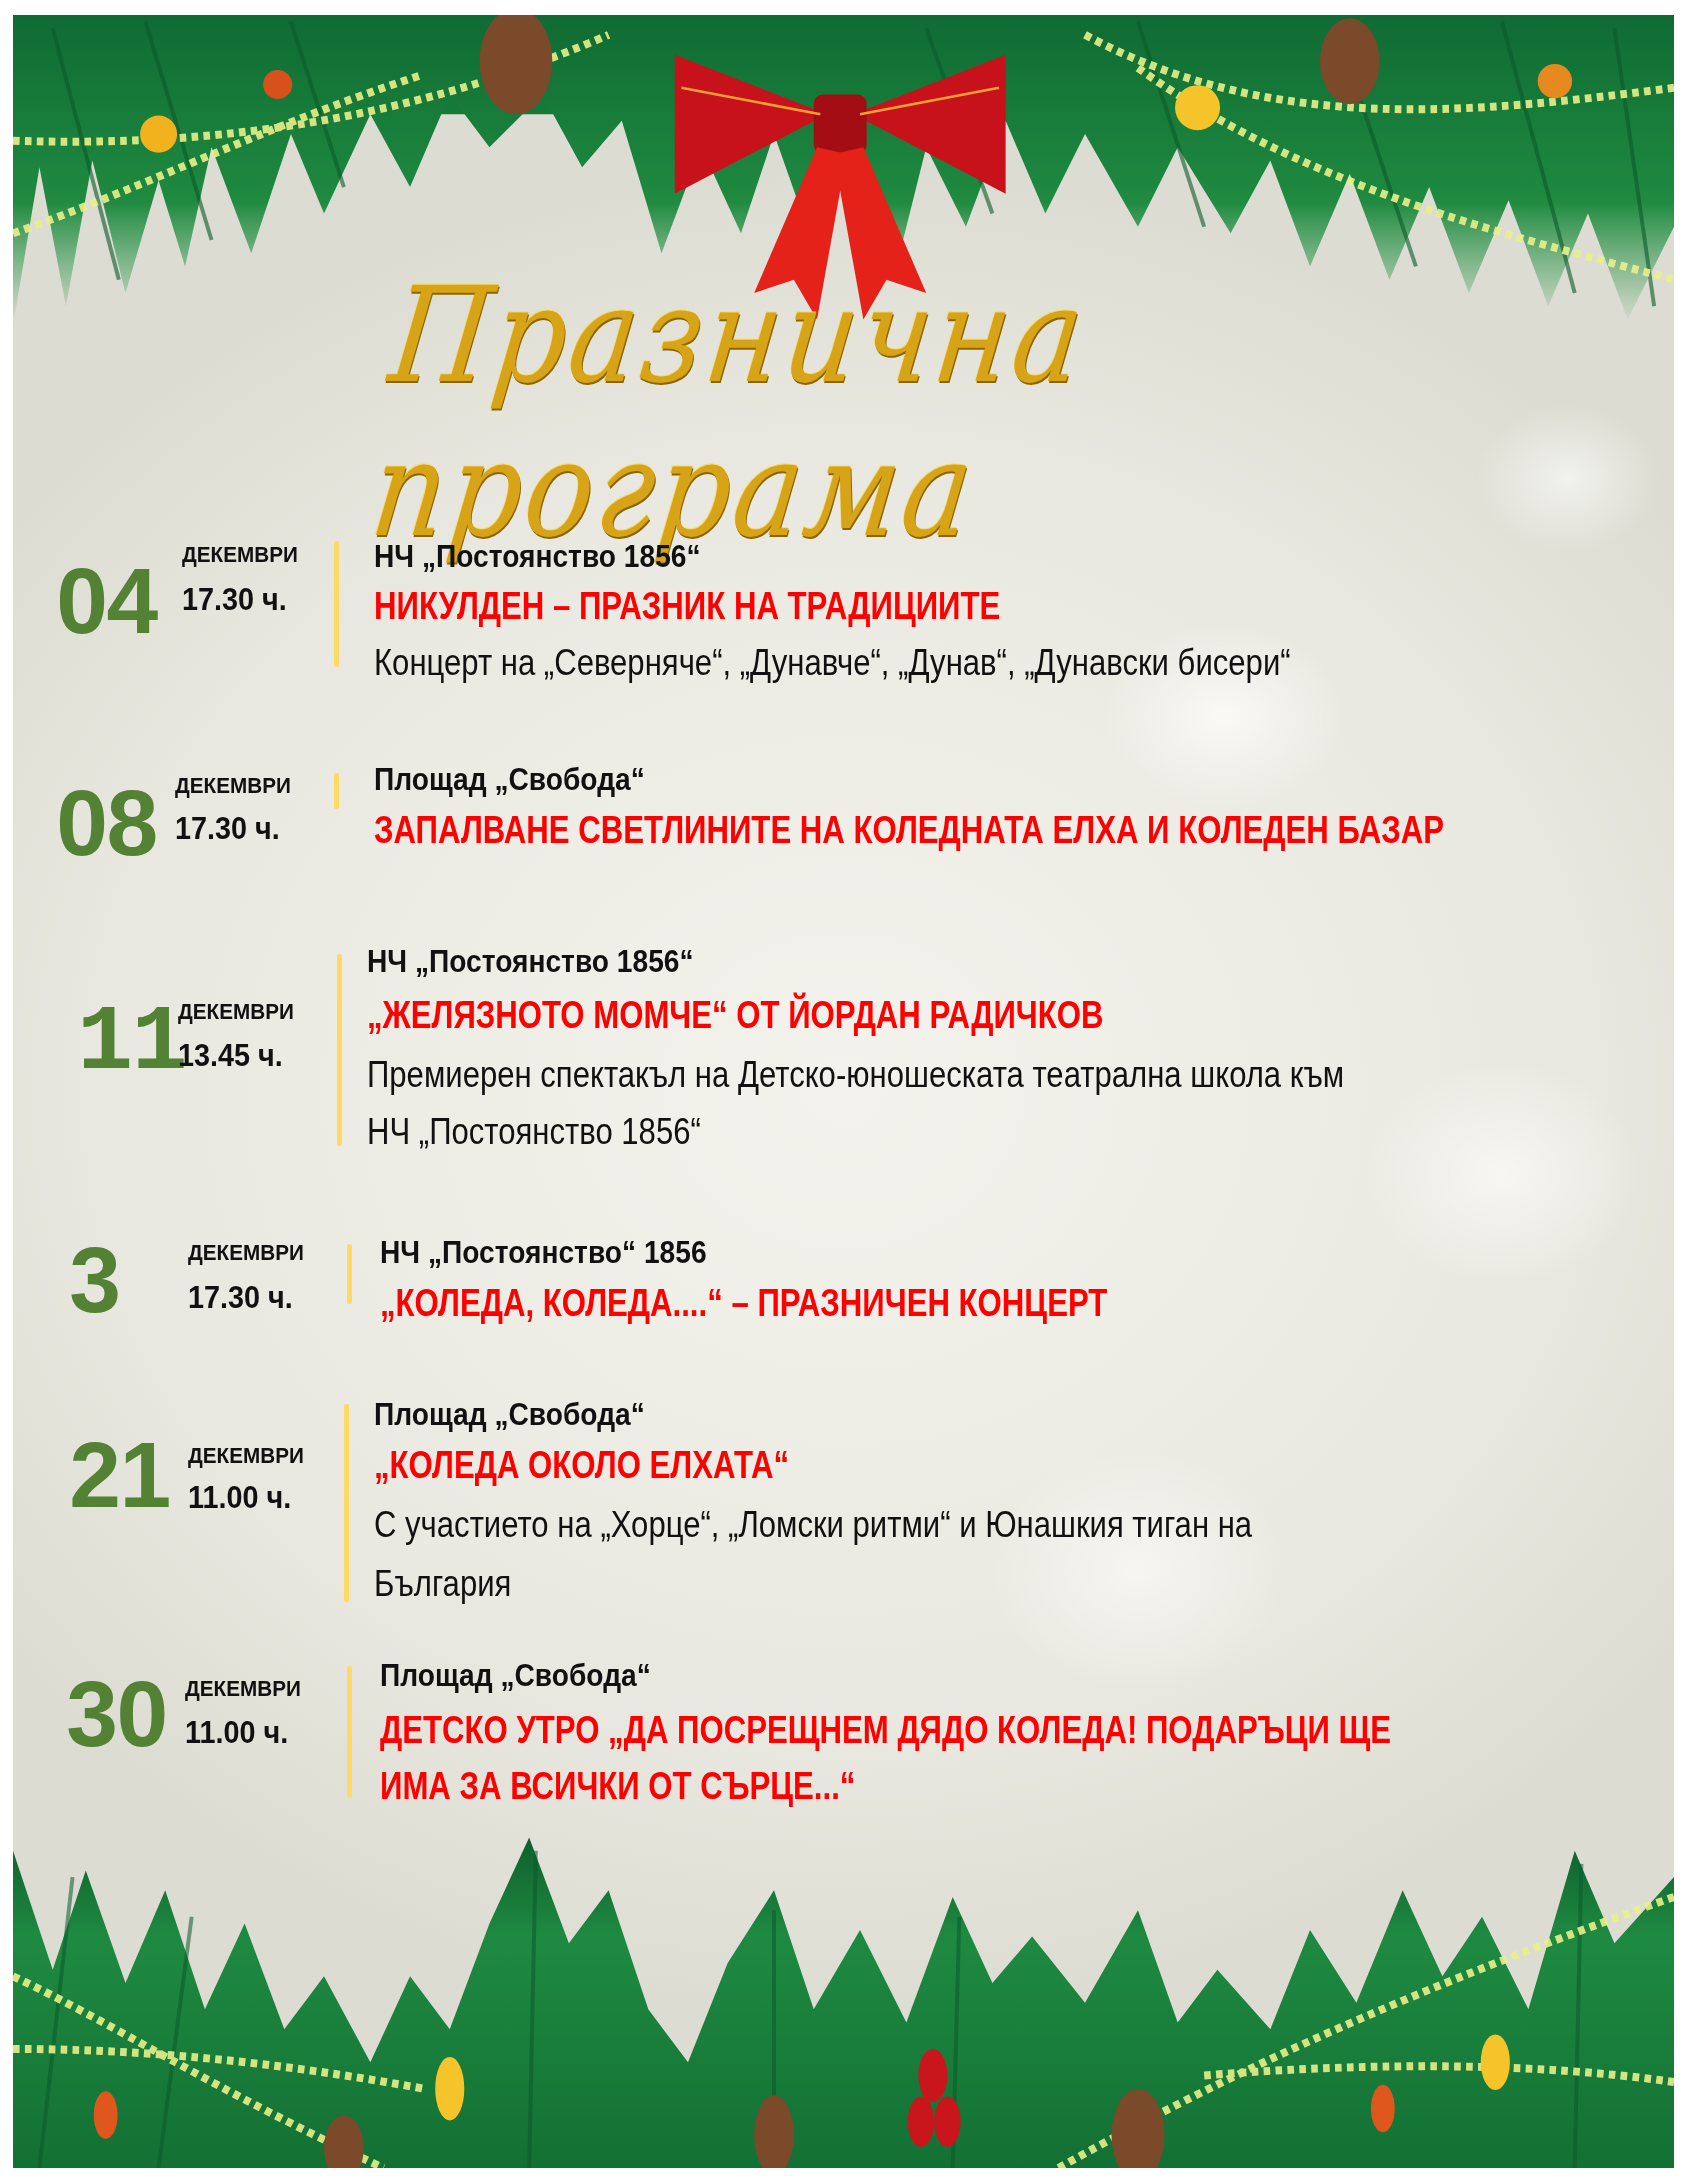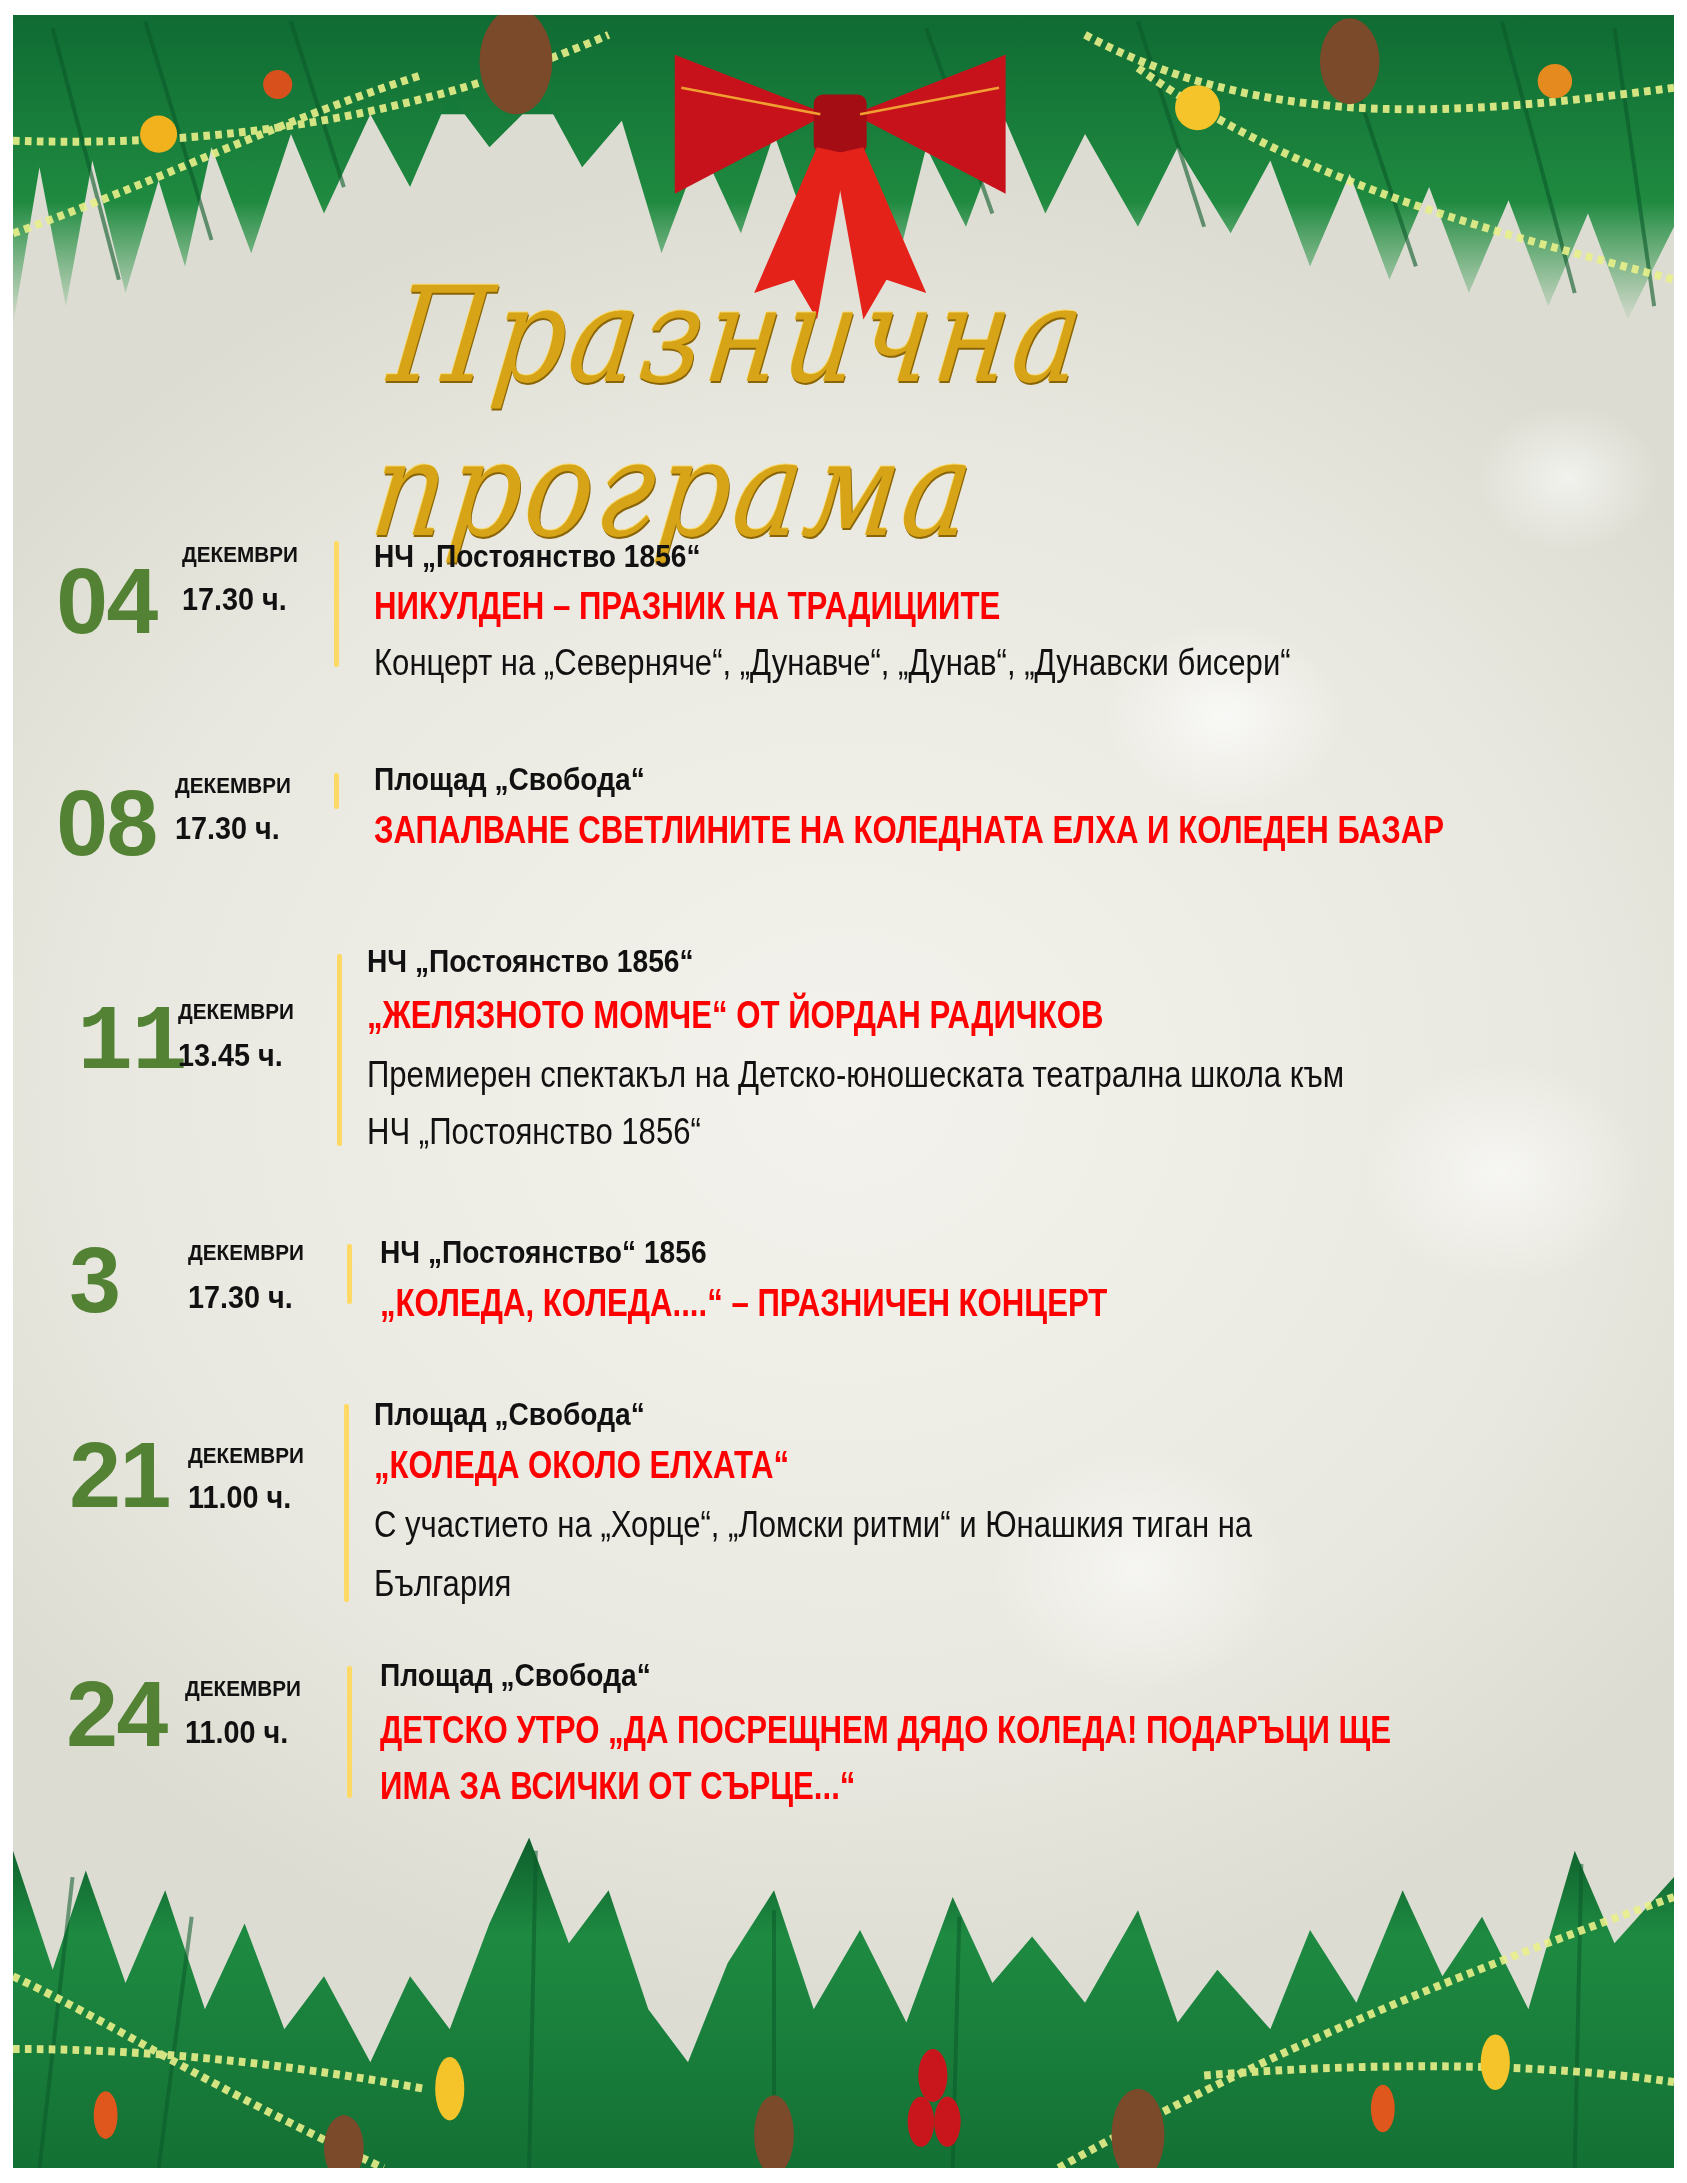--- a/index.html
+++ b/index.html
@@ -165,21 +165,21 @@
     <div class="month" style="left:175px; top:1428px;">ДЕКЕМВРИ</div>
     <div class="time" style="left:175px; top:1464px;">11.00 ч.</div>
     <div class="divider" style="left:331px; top:1389px; height:198px;"></div>
     <div class="venue" style="left:361px; top:1381px;">Площад „Свобода“</div>
     <div class="headline" style="left:361px; top:1429px;">„КОЛЕДА ОКОЛО ЕЛХАТА“</div>
     <div class="desc" style="left:361px; top:1489px;">С участието на „Хорце“, „Ломски ритми“ и Юнашкия тиган на</div>
     <div class="desc" style="left:361px; top:1548px;">България</div>
   </div>
 
   <div class="event">
-    <div class="day" style="left:53px; top:1653px;">24</div>
+    <div class="day" style="left:53px; top:1653px;">30</div>
     <div class="month" style="left:172px; top:1661px;">ДЕКЕМВРИ</div>
     <div class="time" style="left:172px; top:1699px;">11.00 ч.</div>
     <div class="divider" style="left:334px; top:1651px; height:132px;"></div>
     <div class="venue" style="left:367px; top:1642px;">Площад „Свобода“</div>
     <div class="headline" style="left:367px; top:1694px;">ДЕТСКО УТРО „ДА ПОСРЕЩНЕМ  ДЯДО КОЛЕДА! ПОДАРЪЦИ ЩЕ</div>
     <div class="headline" style="left:367px; top:1750px;">ИМА ЗА ВСИЧКИ ОТ СЪРЦЕ...“</div>
   </div>
 
   <div class="garland-bottom">
     <svg viewBox="0 0 2510 540" preserveAspectRatio="none">

